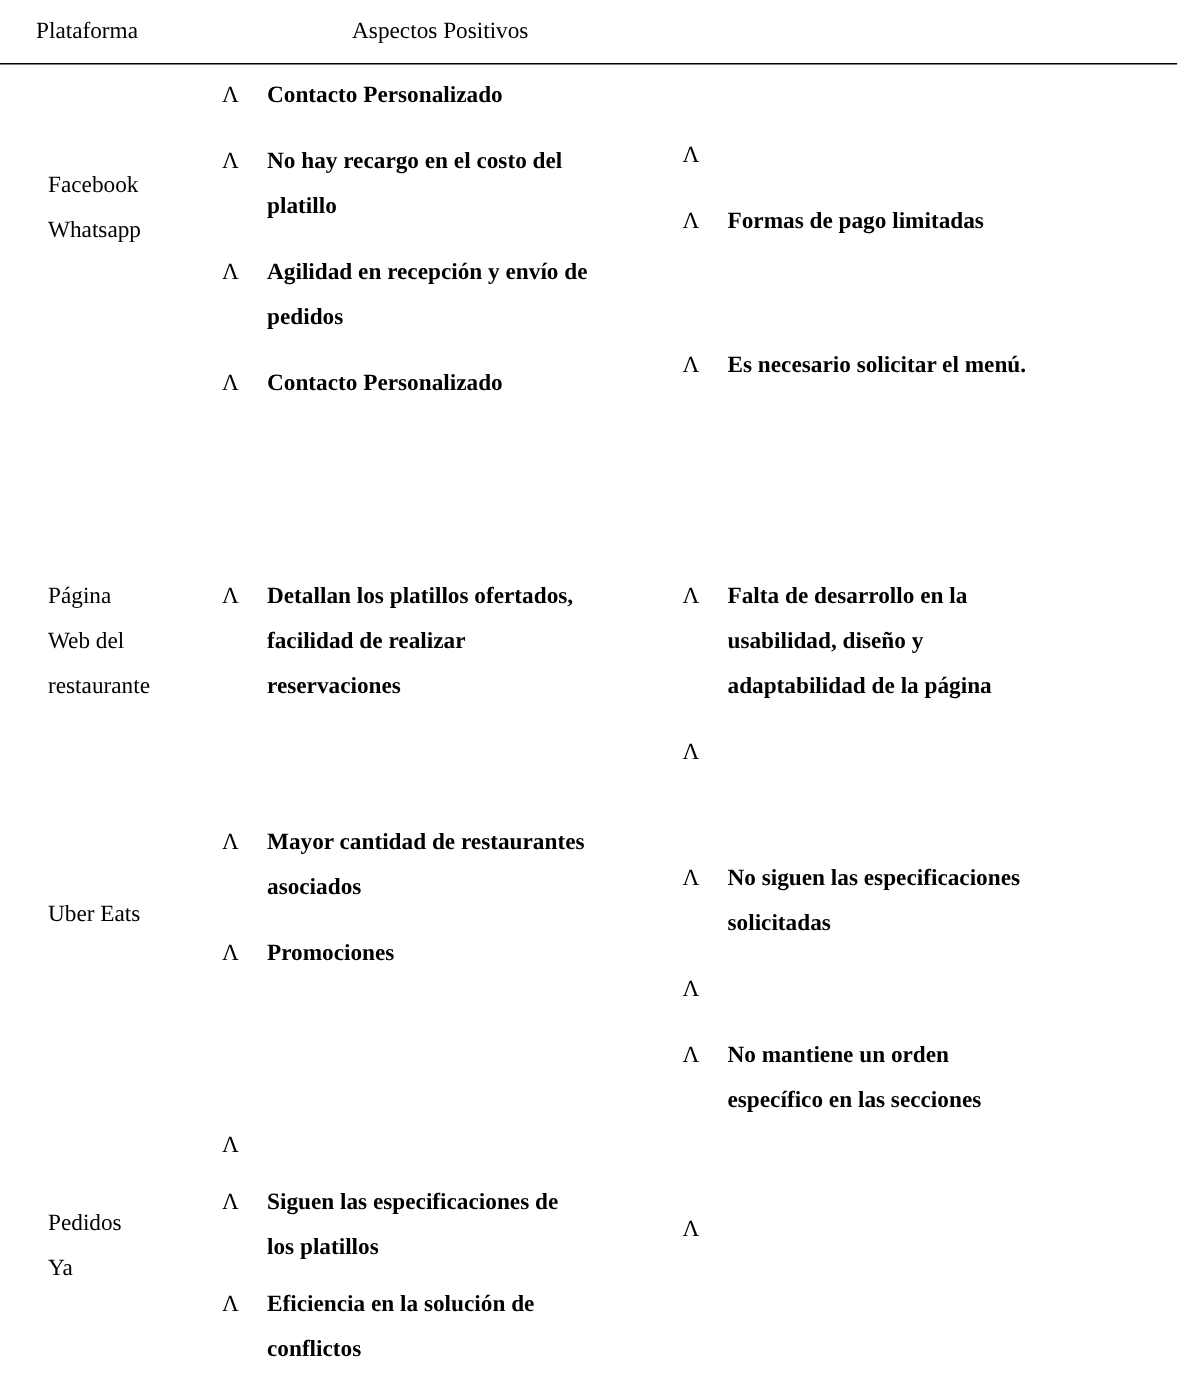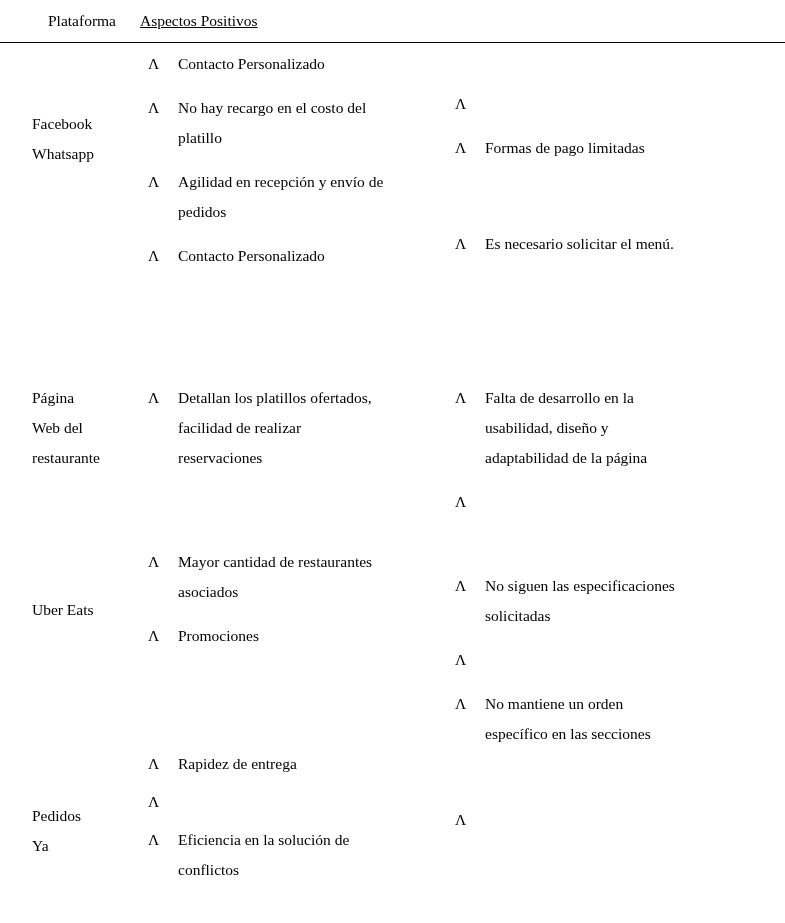--- a/index.html
+++ b/index.html
@@ -17,22 +17,22 @@
   .grid3 {
     display: grid;
     grid-template-columns: 140px 307px 338px;
   }
   .thead {
     padding: 4px 0 8px 0;
     border-bottom: 1.5px solid #000;
     align-items: start;
   }
   .th { line-height: 26px; }
-  .th-platform { padding-left: 24px; text-align: center; }
-  .th-center { text-align: left; text-decoration: underline; }
+  .th-platform { padding-left: 24px; text-align: left; }
+  .th-center { text-align: center; }
 
   .tbody {
     border-bottom: 2px solid #000;
     padding-bottom: 6px;
   }
   .cell { box-sizing: border-box; }
   .cell.platform {
     padding-left: 14px;
     line-height: 30px;
     white-space: pre-line;
@@ -41,21 +41,21 @@
   .cell.positives, .cell.negatives { padding-left: 8px; }
 
   .item {
     display: grid;
     grid-template-columns: 30px 250px;
     line-height: 30px;
     margin-bottom: 14px;
   }
   .item:last-child { margin-bottom: 0; }
   .item .marker { display: block; }
-  .item .text { white-space: pre-line; }
+  .item .text { white-space: pre-line; font-weight: bold; }
 
   .spacer { height: 52px; }
 
   
   .row1 { min-height: 340px; }
   .row1 .platform  { padding-top: 66px; }
   .row1 .positives { padding-top: 6px; }
   .row1 .negatives { padding-top: 46px; }
 
   .row2 { min-height: 160px; }
@@ -176,24 +176,25 @@
         </div>
       </div>
     </div>
 
     <div class="trow grid3 row4">
       <div class="cell platform">Pedidos
 Ya</div>
       <div class="cell positives">
         <div class="item">
           <span class="marker">Λ</span>
-          <span class="text">Rapidez de entrega</span>
-        </div>
-        <div class="item">
-          <span class="marker">Λ</span>
+        </div>
+        <div class="item">
+          <span class="marker">Λ</span>
+          <span class="text">Siguen las especificaciones de
+los platillos</span>
         </div>
         <div class="item">
           <span class="marker">Λ</span>
           <span class="text">Eficiencia en la solución de
 conflictos</span>
         </div>
       </div>
       <div class="cell negatives">
         <div class="item">
           <span class="marker">Λ</span>

